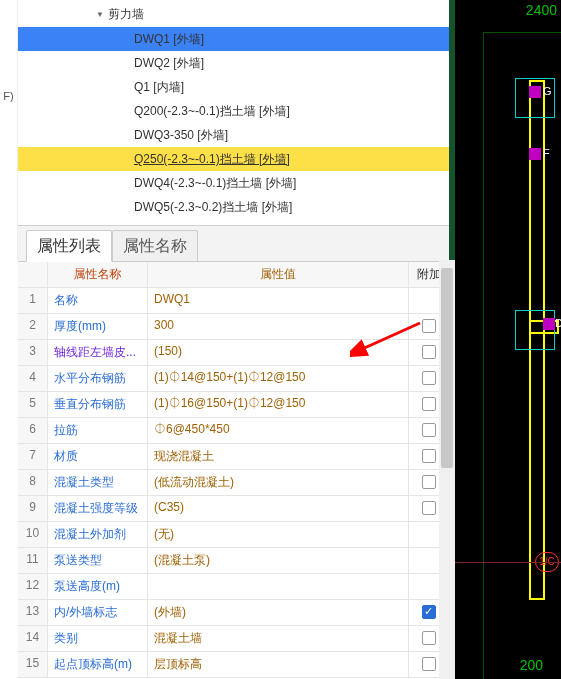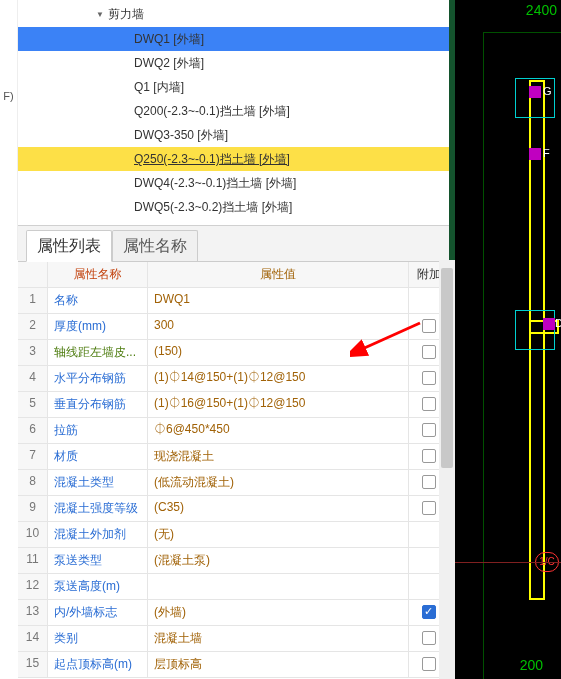--- a/index.html
+++ b/index.html
@@ -255,21 +255,21 @@
           <div class="cell-addon"></div>
         </div>
         <div class="grid-row">
           <div class="cell-idx">2</div>
           <div class="cell-name">厚度(mm)</div>
           <div class="cell-value">300</div>
           <div class="cell-addon"><span class="checkbox"></span></div>
         </div>
         <div class="grid-row">
           <div class="cell-idx">3</div>
-          <div class="cell-name black-text" style="color: #4d7c0f;">轴线距左墙皮...</div>
+          <div class="cell-name black-text" style="color: #6d28d9;">轴线距左墙皮...</div>
           <div class="cell-value">(150)</div>
           <div class="cell-addon"><span class="checkbox"></span></div>
         </div>
         <div class="grid-row">
           <div class="cell-idx">4</div>
           <div class="cell-name">水平分布钢筋</div>
           <div class="cell-value">(1)<span class="rebar-sym">⏀</span>14@150+(1)<span class="rebar-sym">⏀</span>12@150</div>
           <div class="cell-addon"><span class="checkbox"></span></div>
         </div>
         <div class="grid-row">

